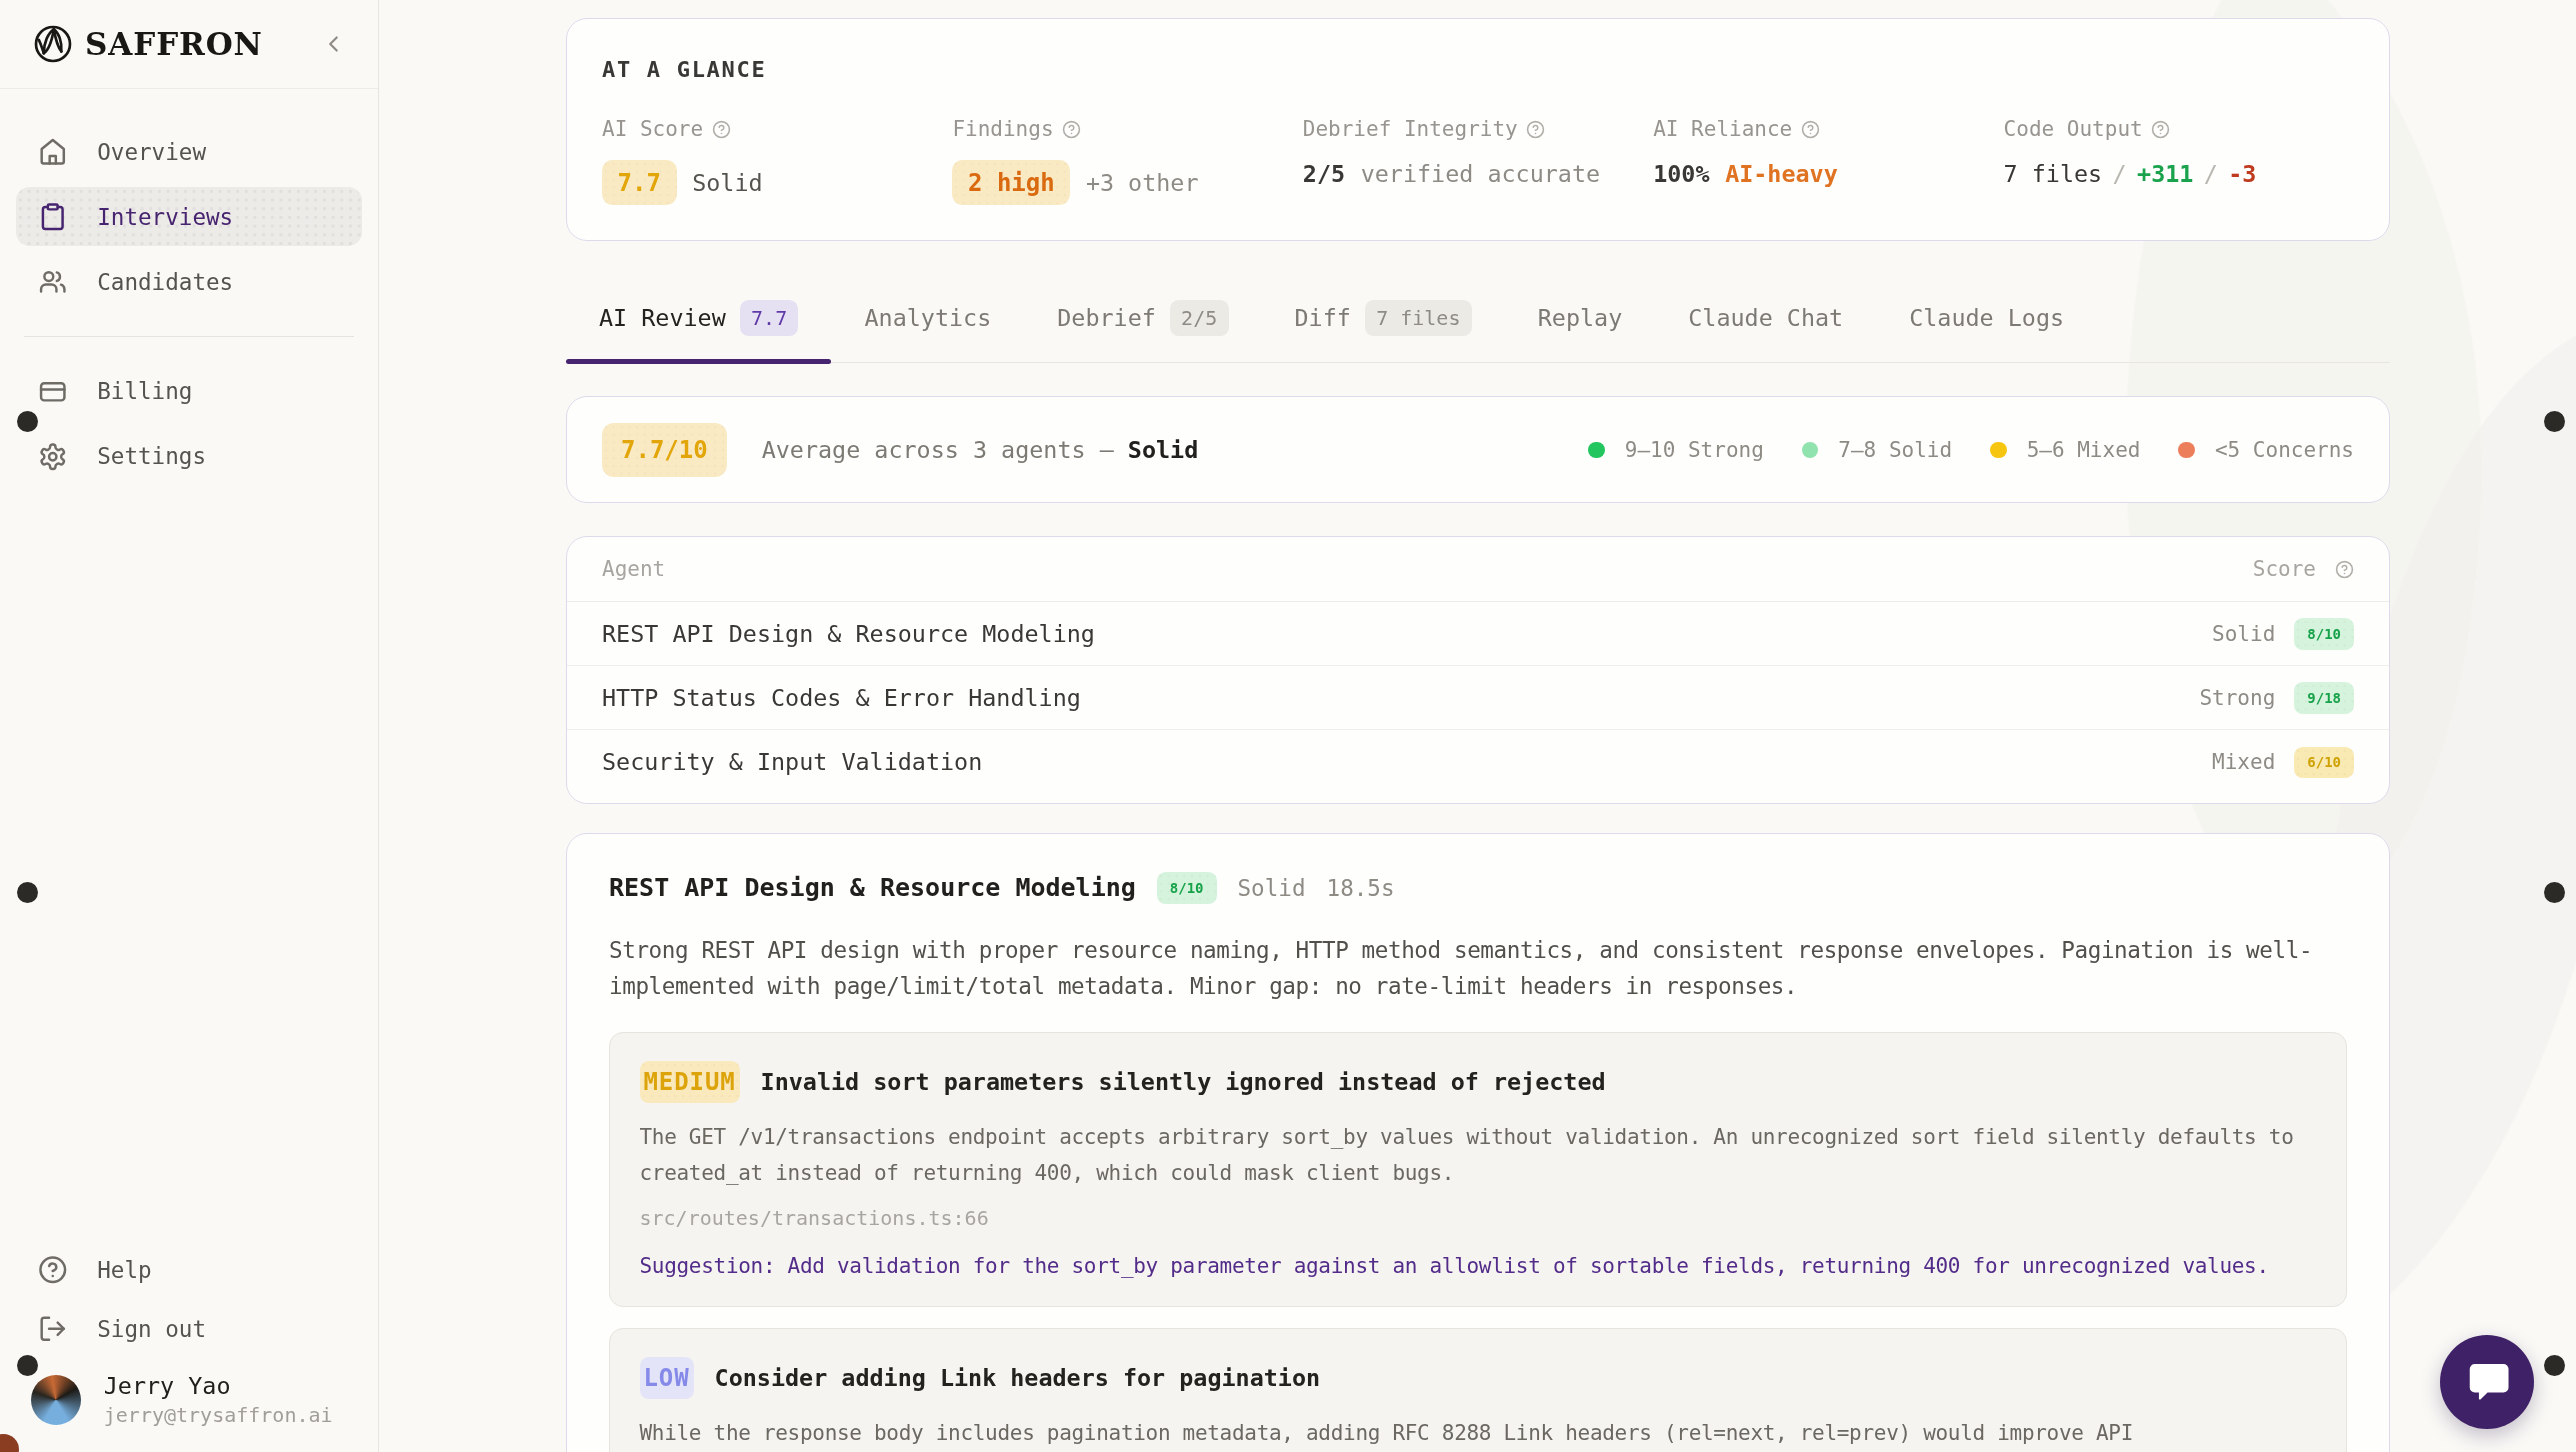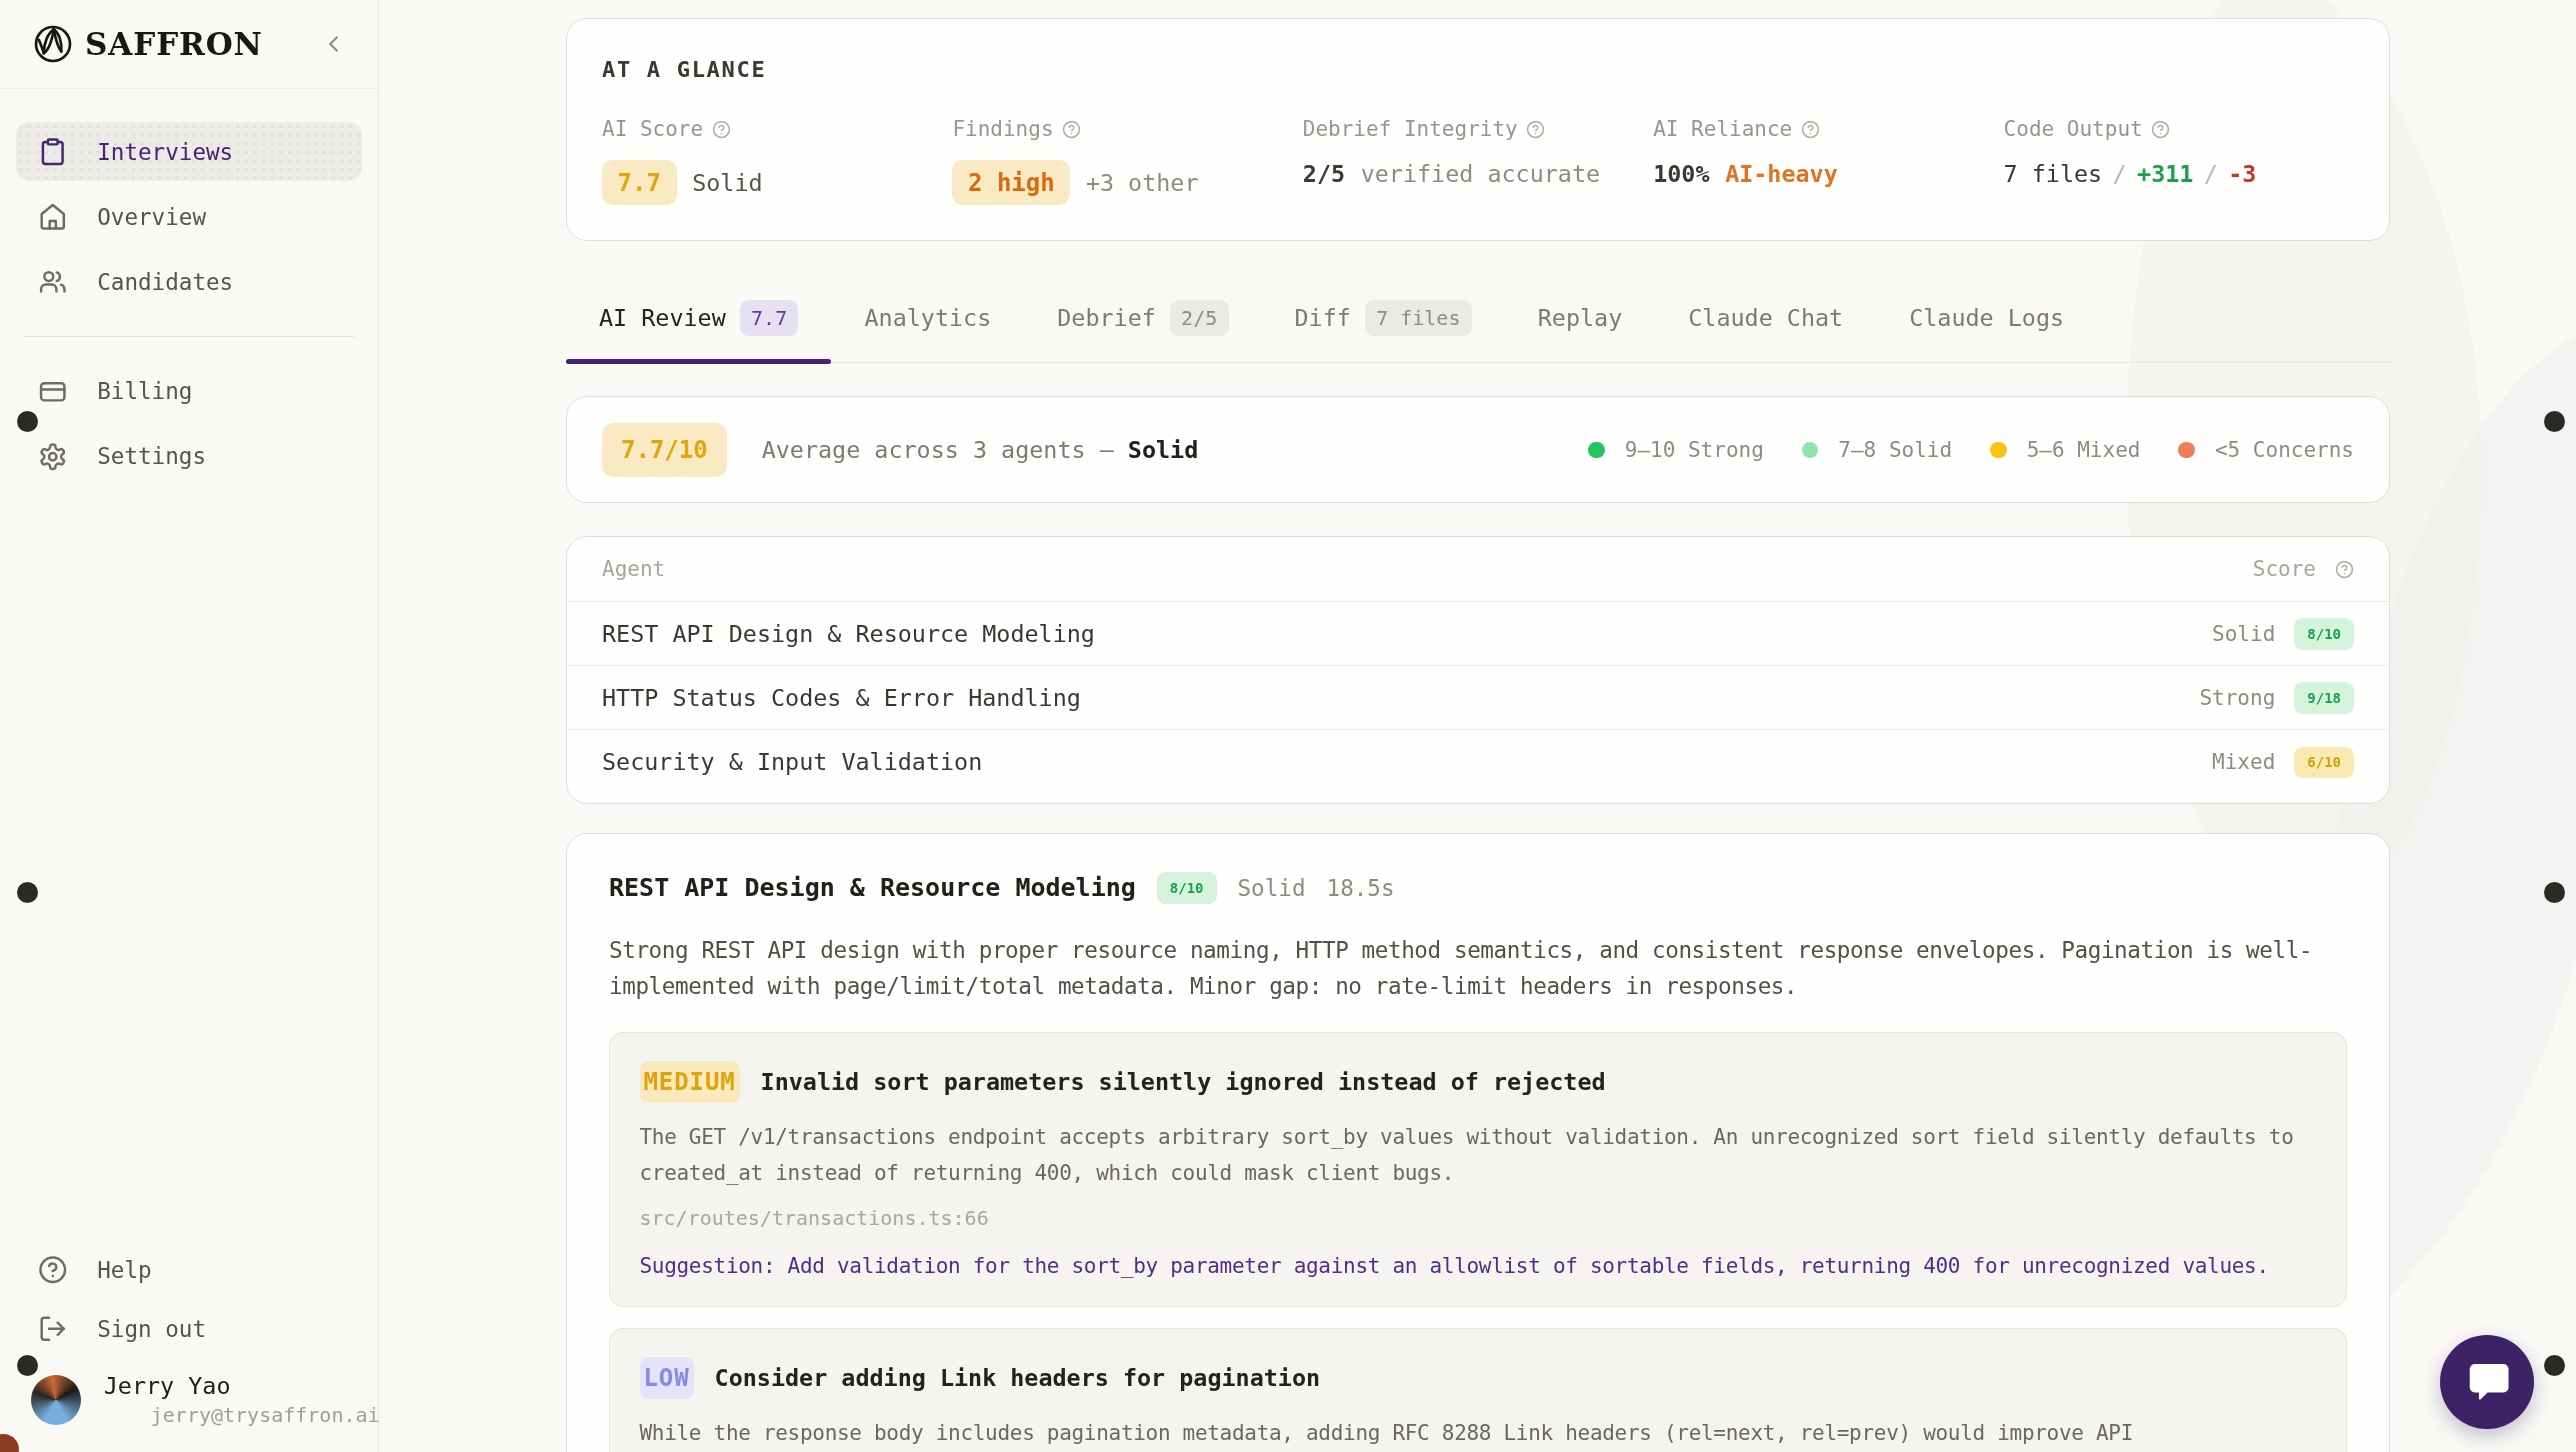--- a/index.html
+++ b/index.html
@@ -41,21 +41,21 @@
   }
   .nav-item.active .ico { color:#472470; }
   .sb-divider { height:0.9px; background:#e6e3de; margin:19px 8.7px; }
   .sb-footer { margin-top:auto; display:flex; flex-direction:column; padding:0 15.6px 24px 15.6px; }
   .user-row { display:flex; align-items:center; gap:22.6px; padding:12px 15.6px 0 15.6px; }
   .avatar {
     width:50px; height:50px; border-radius:50%; flex:none;
     background:conic-gradient(from 210deg, #76aede, #27251f 80deg, #c96a35 140deg, #1c1a16 210deg, #76aede 300deg, #76aede);
   }
   .user-name { font-size:23.4px; color:#21201d; line-height:1.3; }
-  .user-email { font-size:20px; color:#a19e98; line-height:1.4;margin-left:47px; }
+  .user-email { font-size:20px; color:#a19e98; line-height:1.4; }
 
   
   .main { flex:1; padding:18px 186px 0 187px; position:relative; z-index:2; }
   .card {
     background:#fefefd; border:0.9px solid #dedaeb; border-radius:21px;
   }
 
   
   .glance { padding:38px 35px 35px 35px; }
   .glance-title { font-size:22px; font-weight:bold; letter-spacing:1.7px; color:#3a3834; }
@@ -168,37 +168,37 @@
       </svg>
       <div class="brand">SAFFRON</div>
       <span class="collapse-btn">
         <svg width="26" height="26" viewBox="0 0 24 24" fill="none" stroke="currentColor" stroke-width="2" stroke-linecap="round" stroke-linejoin="round">
             <polyline points="14.5 18 8.5 12 14.5 6"></polyline>
           </svg>
       </span>
     </div>
 
     <nav class="sb-nav">
+      <div class="nav-item">
+        <span class="ico">
+          <svg width="29.5" height="29.5" viewBox="0 0 24 24" fill="none" stroke="currentColor" stroke-width="2" stroke-linecap="round" stroke-linejoin="round">
+              <path d="m3 9.8 9-7.3 9 7.3V20a1.6 1.6 0 0 1-1.6 1.6H4.6A1.6 1.6 0 0 1 3 20Z"></path>
+              <path d="M9.5 21.6v-6.2h5v6.2"></path>
+            </svg>
+        </span>
+        <span>Overview</span>
+      </div>
       <div class="nav-item active">
         <span class="ico">
           <svg width="29.5" height="29.5" viewBox="0 0 24 24" fill="none" stroke="currentColor" stroke-width="2" stroke-linecap="round" stroke-linejoin="round">
               <rect x="8" y="2" width="8" height="4" rx="1"></rect>
               <path d="M16 4h2a2 2 0 0 1 2 2v14a2 2 0 0 1-2 2H6a2 2 0 0 1-2-2V6a2 2 0 0 1 2-2h2"></path>
             </svg>
         </span>
         <span>Interviews</span>
-      </div>
-      <div class="nav-item">
-        <span class="ico">
-          <svg width="29.5" height="29.5" viewBox="0 0 24 24" fill="none" stroke="currentColor" stroke-width="2" stroke-linecap="round" stroke-linejoin="round">
-              <path d="m3 9.8 9-7.3 9 7.3V20a1.6 1.6 0 0 1-1.6 1.6H4.6A1.6 1.6 0 0 1 3 20Z"></path>
-              <path d="M9.5 21.6v-6.2h5v6.2"></path>
-            </svg>
-        </span>
-        <span>Overview</span>
       </div>
       <div class="nav-item">
         <span class="ico">
           <svg width="29.5" height="29.5" viewBox="0 0 24 24" fill="none" stroke="currentColor" stroke-width="2" stroke-linecap="round" stroke-linejoin="round">
               <path d="M15 20v-1.8a4 4 0 0 0-4-4H6.5a4 4 0 0 0-4 4V20"></path>
               <circle cx="8.8" cy="7.8" r="3.6"></circle>
               <path d="M21.5 20v-1.8a4 4 0 0 0-2.8-3.8"></path>
               <path d="M15.3 4.4a3.6 3.6 0 0 1 0 6.9"></path>
             </svg>
         </span>

